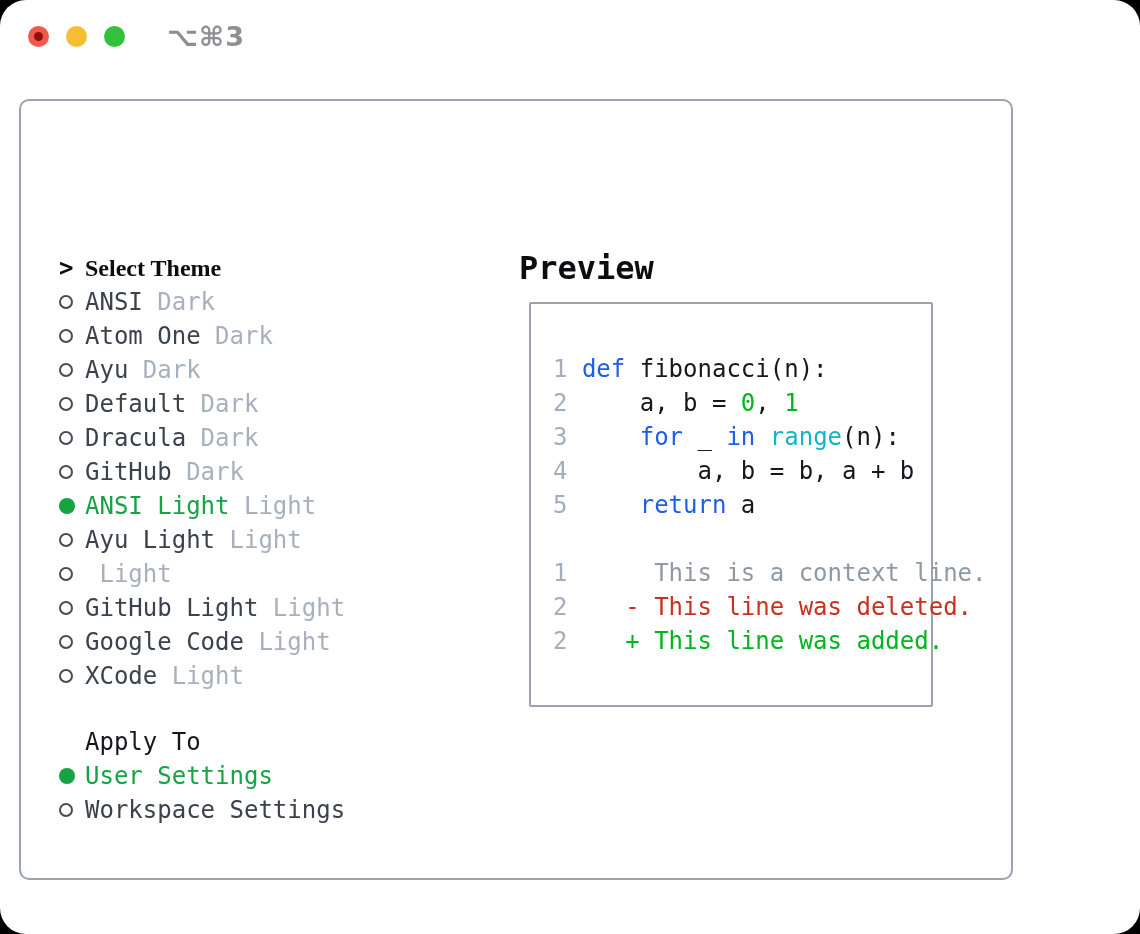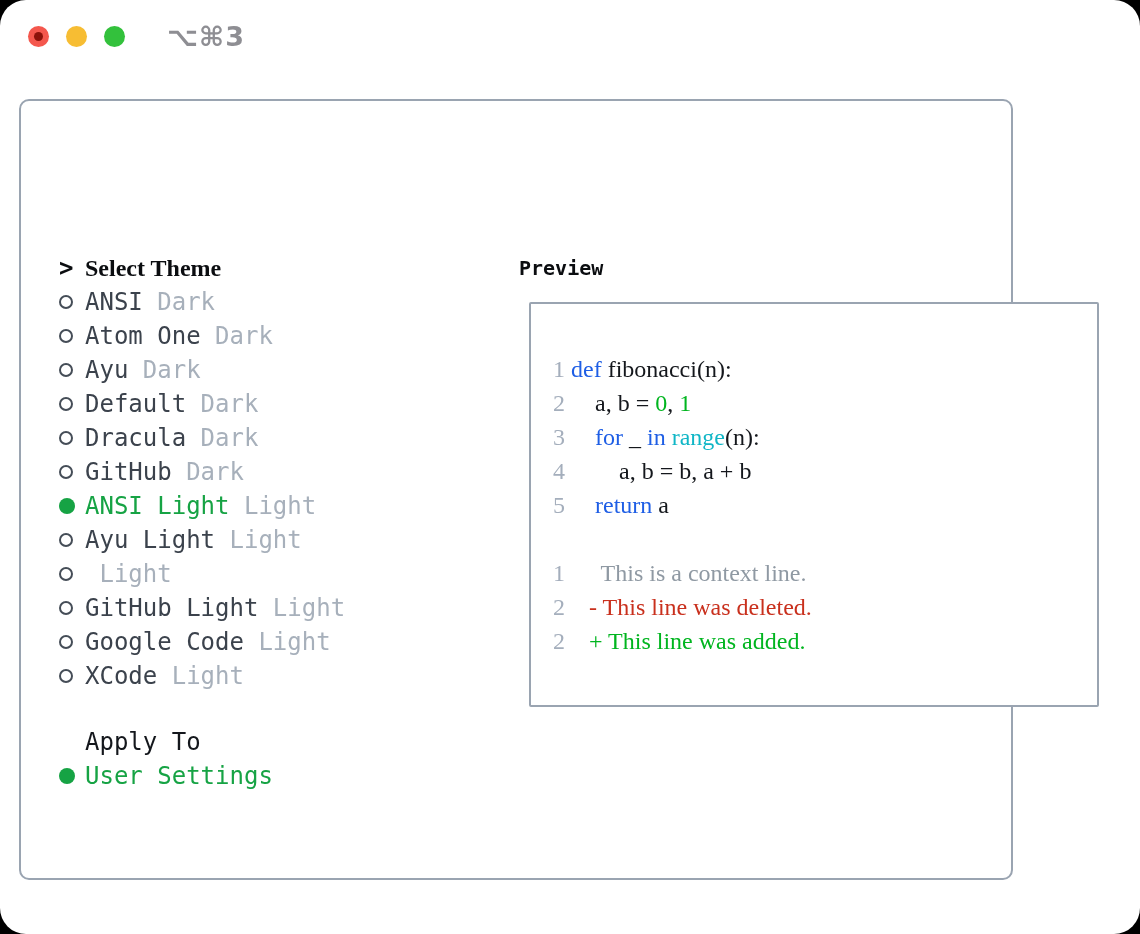--- a/index.html
+++ b/index.html
@@ -50,27 +50,26 @@
   .name{color:var(--name);}
   .name.sel{color:var(--sel);}
   .variant{color:var(--muted);}
   .help-text{
     position:absolute;left:38px;top:760px;
     font-size:24px;line-height:34px;color:var(--muted);white-space:pre;
   }
   
   .preview-label{
     position:absolute;left:498px;top:150px;height:34px;line-height:34px;
-    font-size:20px;font-weight:bold;color:var(--header);
+    font-size:32px;font-weight:bold;color:var(--header);
   }
   .preview-box{
-    position:absolute;left:508px;top:201px;width:570px;height:405px;
+    position:absolute;left:508px;top:201px;width:404px;height:405px;
     box-sizing:border-box;border:2px solid var(--border);border-radius:2px;
     background:#fff;
-    font-family:Liberation Serif, serif;
   }
   .preview-code{
     position:absolute;left:22px;top:48px;
     font-size:24px;line-height:34px;white-space:pre;
   }
   .code-line{height:34px;}
   .ln{color:var(--num);}
   .tk-t{color:var(--text);}
   .tk-kw{color:var(--kw);}
   .tk-fn{color:var(--fn);}
@@ -116,20 +115,21 @@
         </div>
     </div>
 
     <div class="apply-section">
       <div class="row">
         <span class="marker"></span>
         <span class="subhdr">Apply To</span>
       </div>
       <div>
           <div class="row"><span class="marker"><span class="dot on"></span></span><span class="name sel">User Settings</span></div>
+          <div class="row"><span class="marker"><span class="dot"></span></span><span class="name">Workspace Settings</span></div>
         </div>
     </div>
 
     <div class="help-text">
       <div>(Use Enter to select, Tab to</div>
       
     </div>
 
     <div class="preview-label">Preview</div>
 

